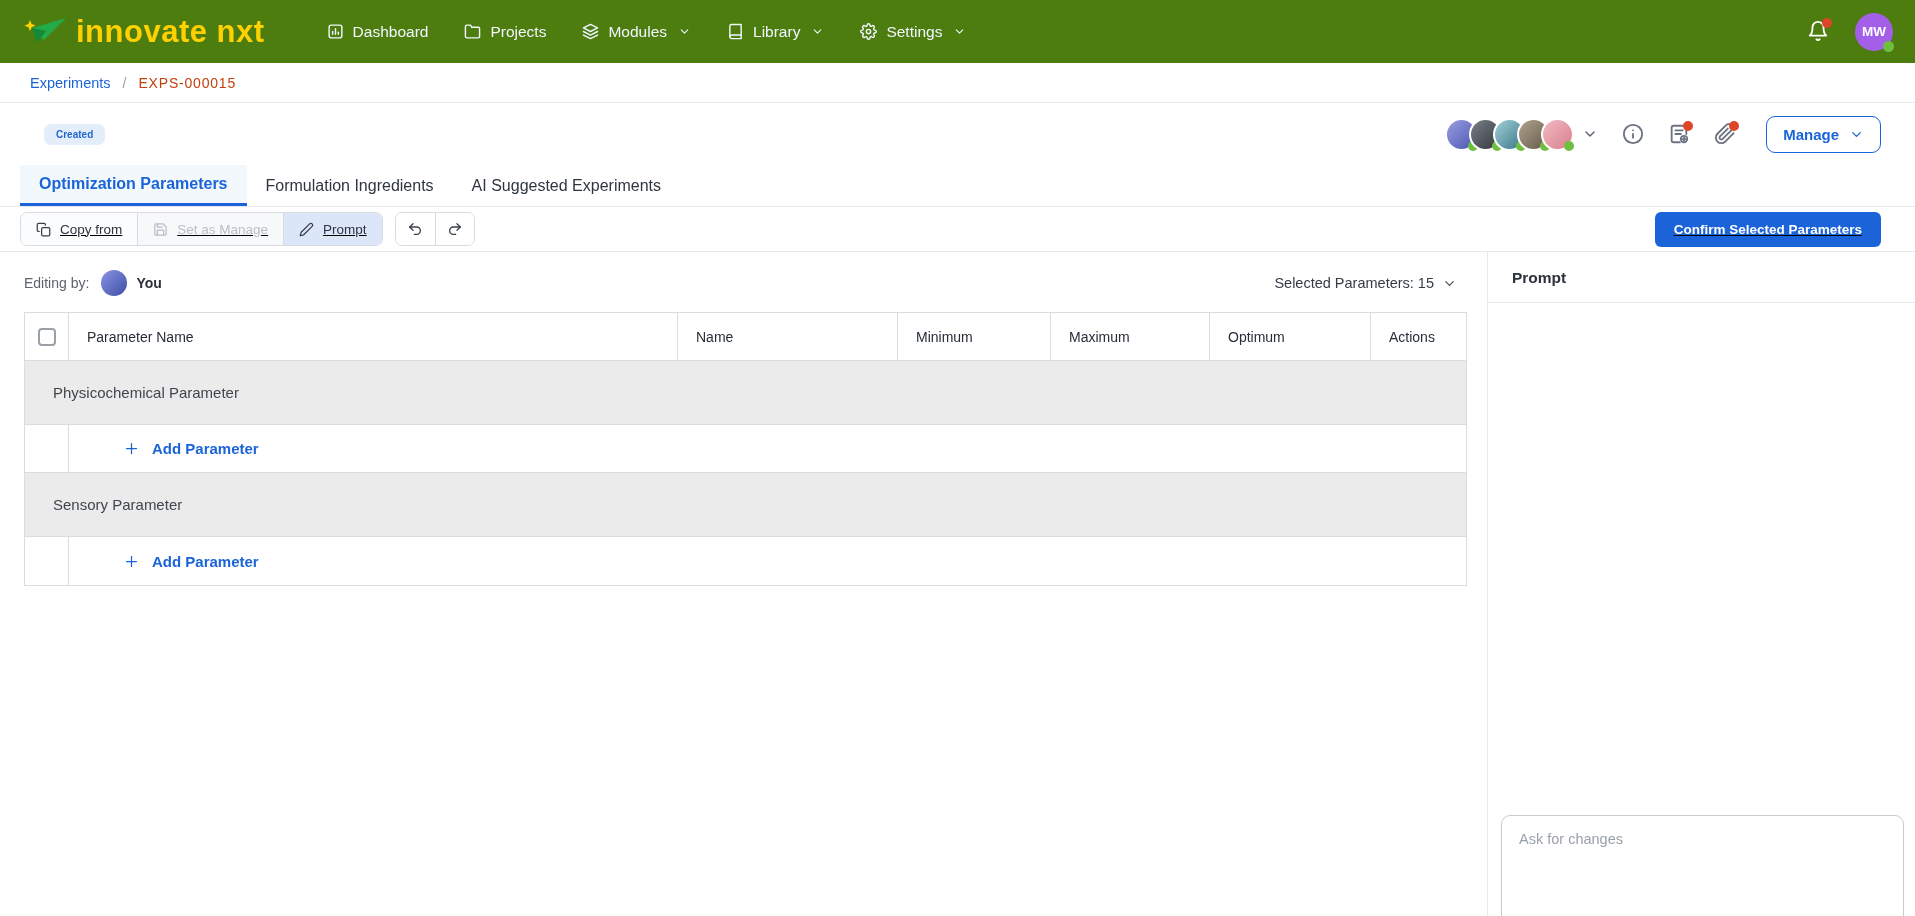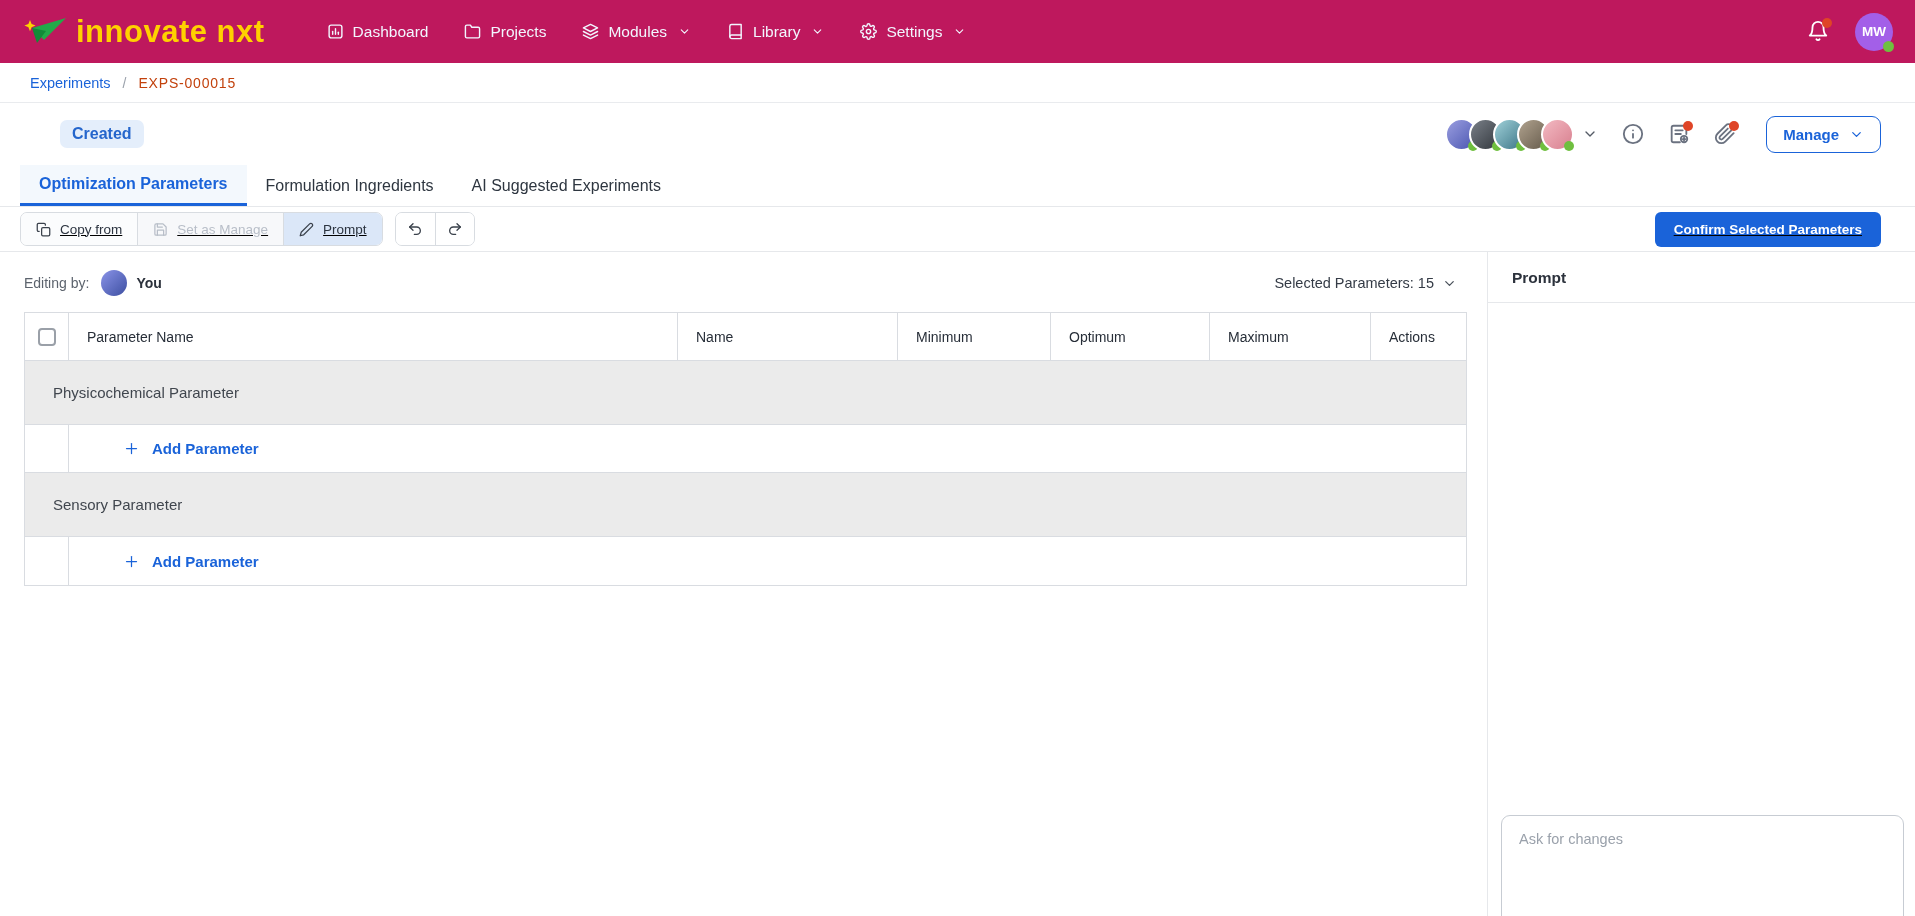--- a/index.html
+++ b/index.html
@@ -1,21 +1,21 @@
 <!DOCTYPE html>
 <html><head>
 <meta charset="utf-8">
 <style>
   * { margin:0; padding:0; box-sizing:border-box; }
   html,body { width:1915px; height:916px; overflow:hidden; background:#fff;
     font-family:"Liberation Sans", sans-serif; }
   .page { position:relative; width:1915px; height:916px; display:flex; flex-direction:column; }
 
   
-  .navbar { height:63px; background:#be185d; display:flex; align-items:center; padding:0 22px; flex-shrink:0; }
+  .navbar { height:63px; background:#4d7c0f; display:flex; align-items:center; padding:0 22px; flex-shrink:0; }
   .logo { display:flex; align-items:center; gap:6px; }
   .logo svg { width:48px; height:44px; }
   .brand-text { color:#ffd100; font-size:31px; font-weight:800; letter-spacing:0.5px; }
   .nav-menu { display:flex; align-items:center; gap:36px; margin-left:62px; }
   .nav-item { display:flex; align-items:center; gap:9px; color:#f2f6ff; font-size:15.5px; font-weight:500; cursor:pointer; }
   .nav-item svg { width:17px; height:17px; stroke:#f2f6ff; }
   .nav-item .chev { width:13px; height:13px; margin-left:2px; }
   .nav-right { margin-left:auto; display:flex; align-items:center; gap:26px; }
   .bell-wrap { position:relative; width:22px; height:24px; cursor:pointer; }
   .bell-wrap svg { width:22px; height:22px; stroke:#fff; }
@@ -27,21 +27,21 @@
   
   .breadcrumb { height:40px; display:flex; align-items:center; gap:12px; padding:0 30px;
     border-bottom:1px solid #e9ebee; flex-shrink:0; }
   .bc-link { color:#1a63d9; font-size:14.5px; cursor:pointer; }
   .bc-sep { color:#9aa1ab; font-size:14px; }
   .bc-current { color:#c2410c; font-size:14px; letter-spacing:0.8px; }
 
   
   .header-row { height:62px; display:flex; align-items:center; padding:0 34px 0 30px; flex-shrink:0; }
   .page-title { font-size:30px; font-weight:700; color:#262b33; letter-spacing:0.2px; }
-  .status-badge { margin-left:30px; background:#e4eefb; color:#2566cc; font-size:16px; font-weight:600;
+  .status-badge { margin-left:14px; background:#e4eefb; color:#2566cc; font-size:10px; font-weight:600;
     padding:5px 12px; border-radius:7px; }
   .header-right { margin-left:auto; display:flex; align-items:center; gap:24px; }
   .avatar-stack { display:flex; align-items:center; cursor:pointer; }
   .collab { position:relative; width:33px; height:33px; border-radius:50%; border:2px solid #fff; margin-left:-9px; }
   .collab:first-child { margin-left:0; }
   .collab .dot-green { width:10px; height:10px; bottom:-2px; right:-2px; }
   .c1{background:linear-gradient(135deg,#9a9ee0,#4a55b0);} .c2{background:linear-gradient(135deg,#7a8088,#32373d);}
   .c3{background:linear-gradient(135deg,#9fd0d8,#3c7586);} .c4{background:linear-gradient(135deg,#b0a28e,#655a4b);}
   .c5{background:linear-gradient(135deg,#f3b9c2,#d8808f);}
   .stack-chev { width:16px; height:16px; stroke:#555c66; margin-left:8px; }
@@ -323,22 +323,22 @@
       </div>
 
       <div class="param-table">
         <div class="t-head">
           <div class="th cbcell">
             <span class="checkbox"></span>
           </div>
           <div class="th">Parameter Name</div>
           <div class="th">Name</div>
           <div class="th">Minimum</div>
+          <div class="th">Maximum</div>
           <div class="th">Optimum</div>
-          <div class="th">Maximum</div>
           <div class="th">Actions</div>
         </div>
 
         <div class="group-row">
           <span>Physicochemical Parameter</span>
         </div>
         <div class="add-row">
           <div class="lead"></div>
           <div class="add-cell">
             <span class="add-link">

